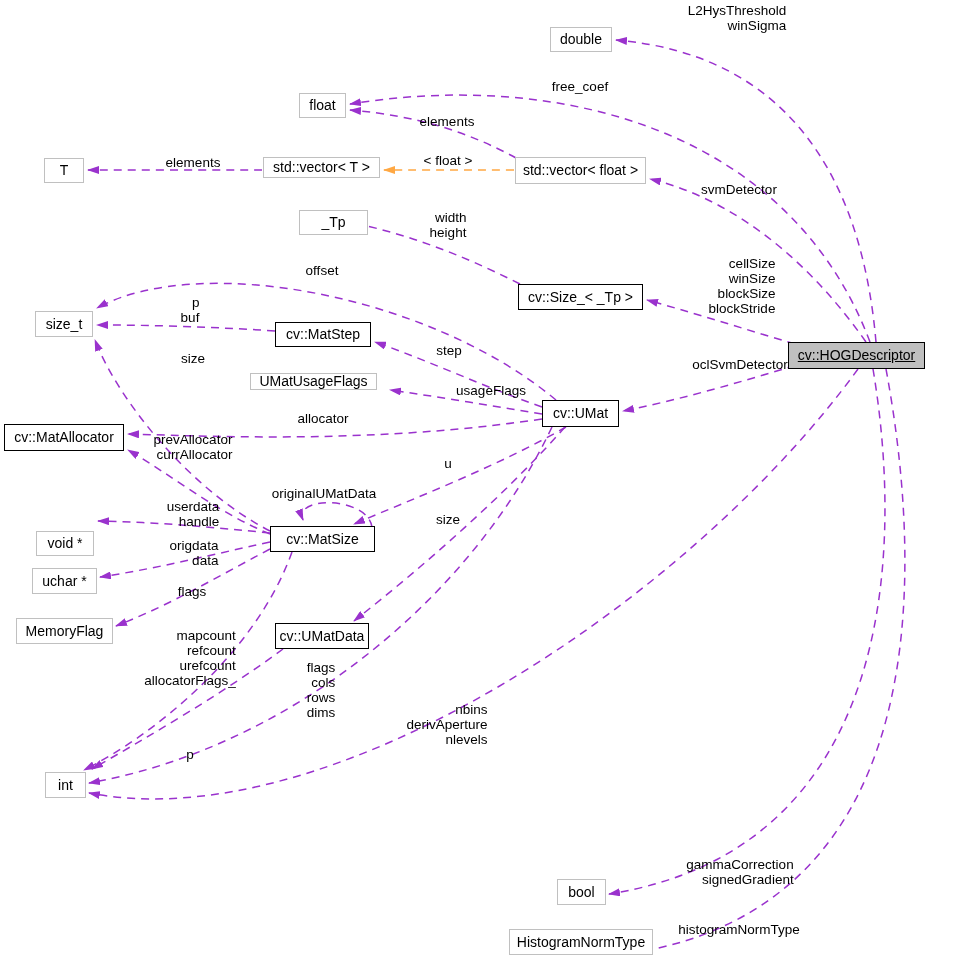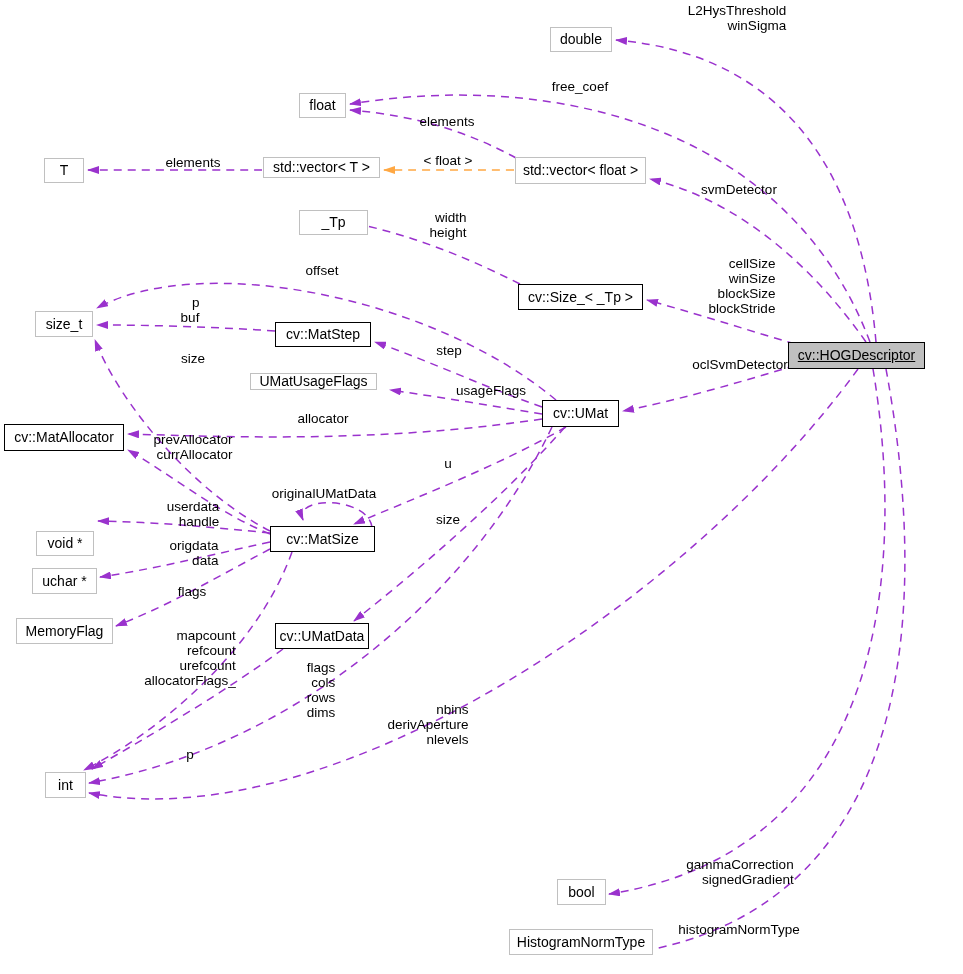--- a/index.html
+++ b/index.html
@@ -120,21 +120,21 @@
   <div class="elabel" style="left:192px;top:584px;">flags</div>
   <div class="elabel" style="left:190px;top:628px;">mapcount
 refcount
 urefcount
 allocatorFlags_</div>
   <div class="elabel" style="left:448px;top:512px;">size</div>
   <div class="elabel" style="left:321px;top:660px;">flags
 cols
 rows
 dims</div>
-  <div class="elabel" style="left:428px;top:702px;">nbins
+  <div class="elabel" style="left:447px;top:702px;">nbins
 derivAperture
 nlevels</div>
   <div class="elabel" style="left:190px;top:747px;">p</div>
   <div class="elabel" style="left:740px;top:857px;">gammaCorrection
 signedGradient</div>
   <div class="elabel" style="left:739px;top:922px;">histogramNormType</div>
 
 </div>
 
 </body></html>

